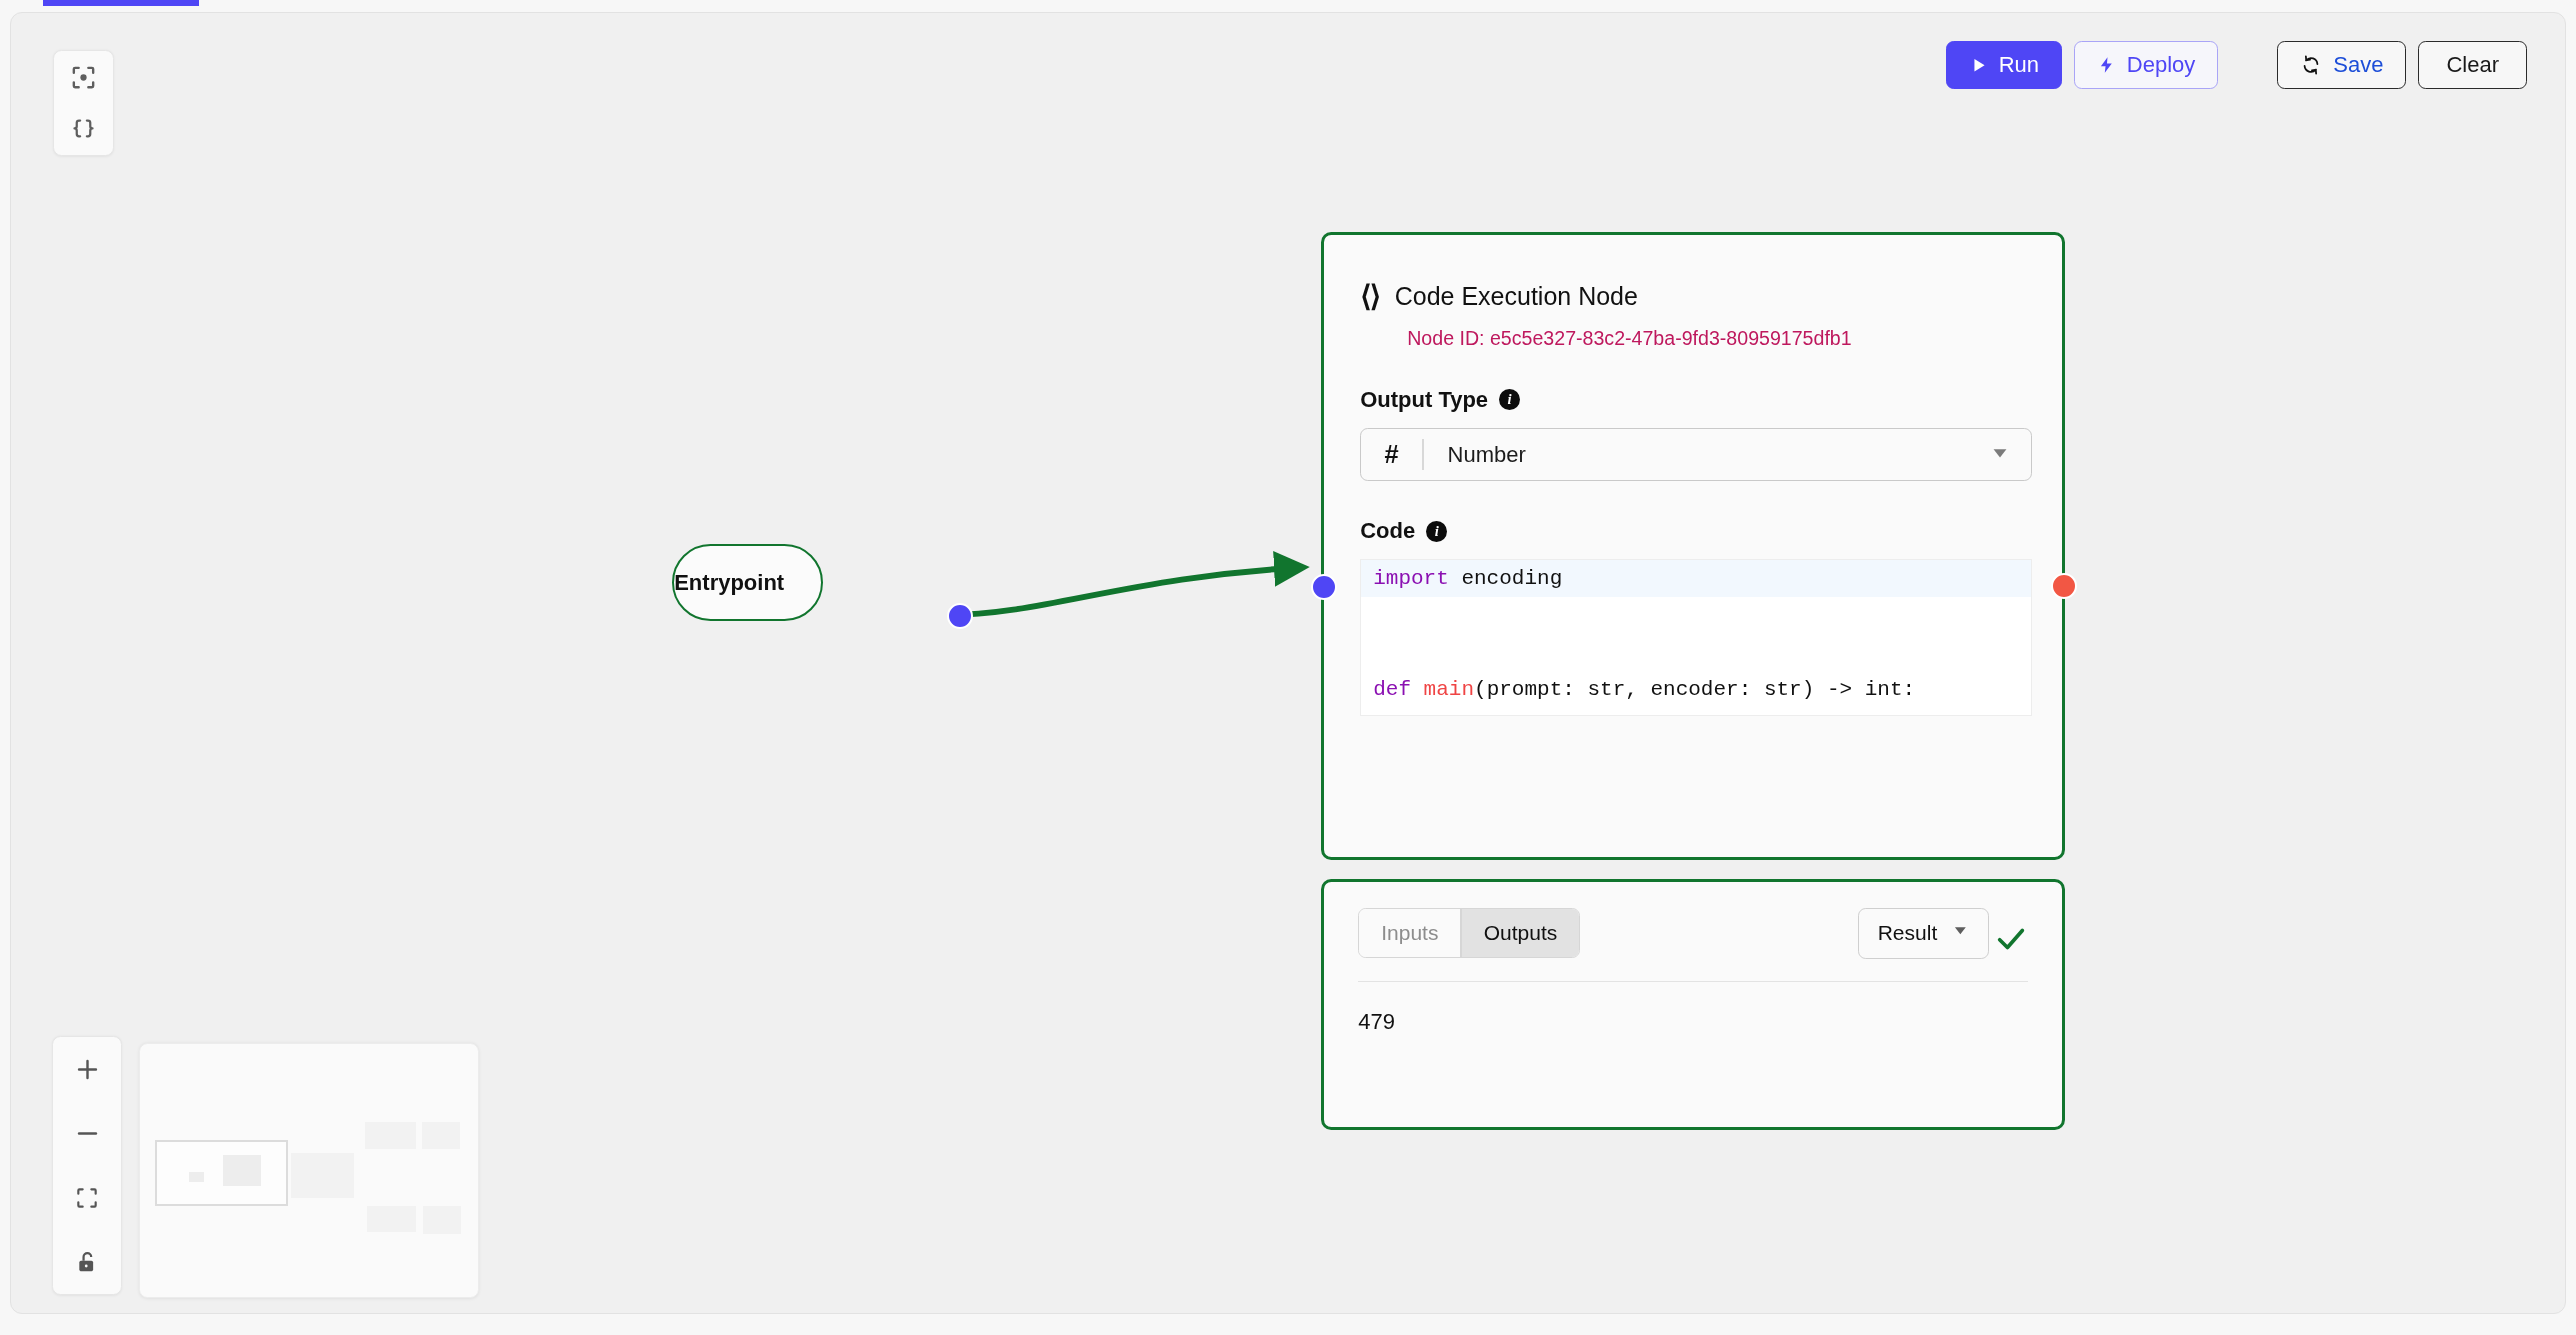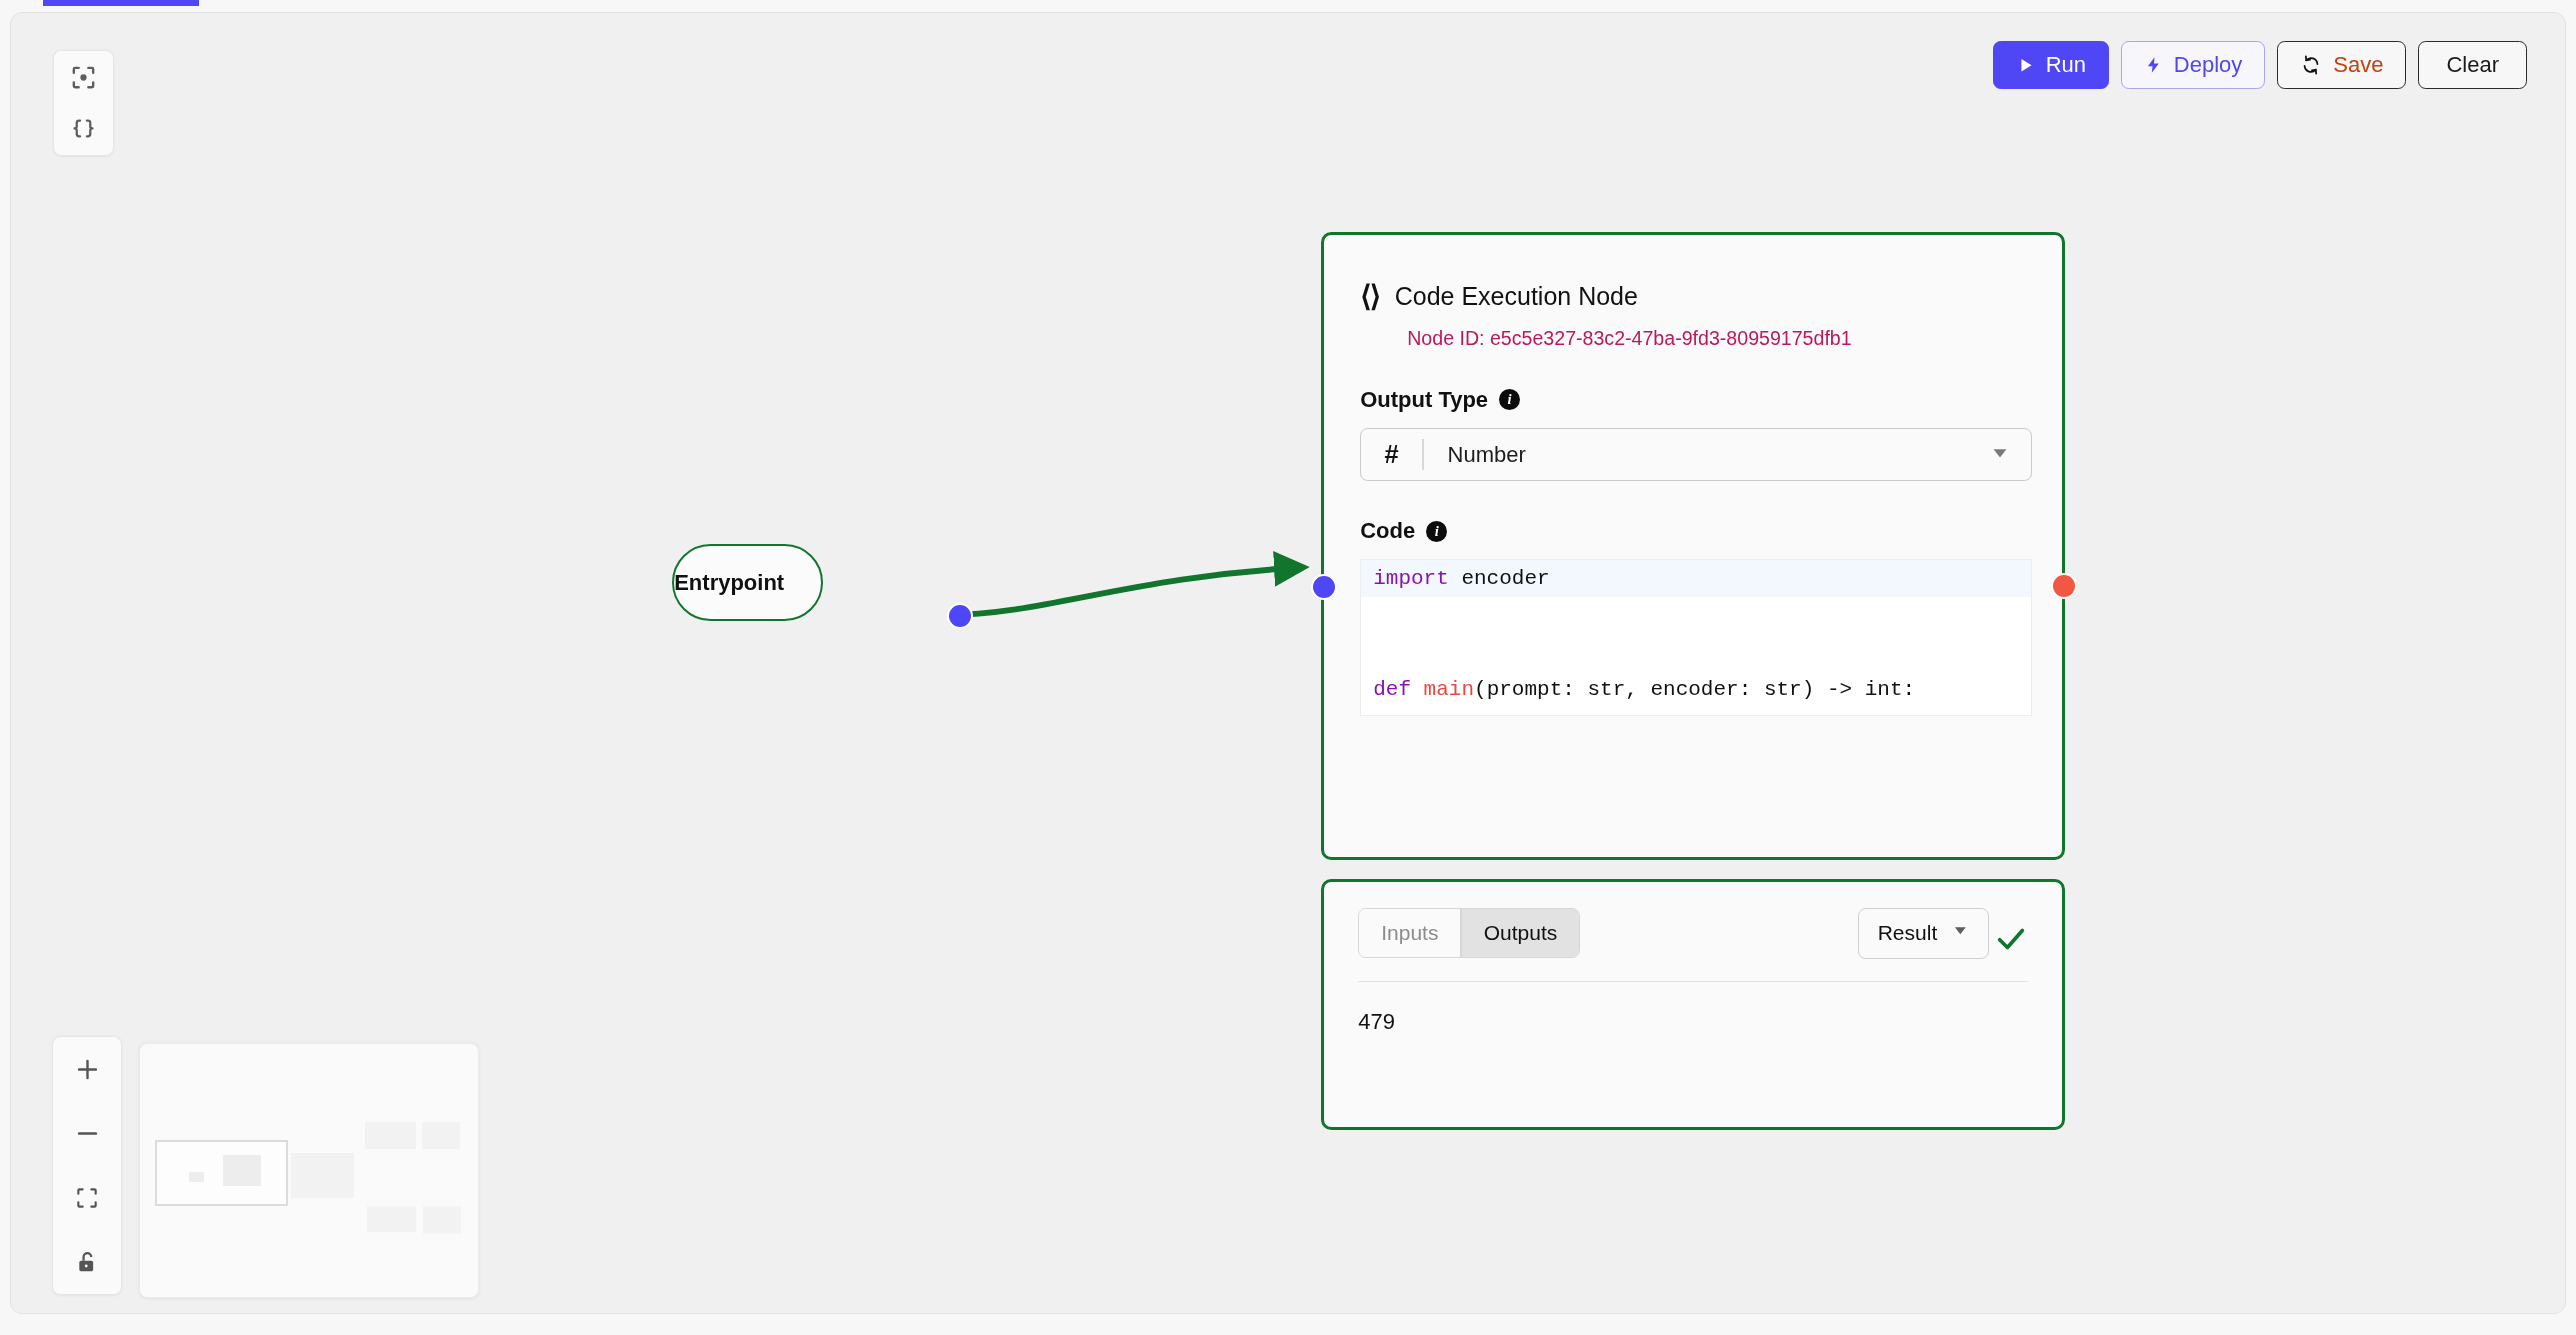--- a/index.html
+++ b/index.html
@@ -57,21 +57,21 @@
   }
   .btn {
     height: 48px; display: inline-flex; align-items: center; gap: 11px;
     padding: 0 22px; border-radius: 7.7px;
     font-size: 22px; font-weight: 400; cursor: pointer;
     background: #f7f7f7; border: 1.4px solid #2b2b2b; color: #1a1a1a;
     font-family: "Liberation Sans", sans-serif; line-height: 1;
   }
   .btn-run { background: #4f46f5; border: 1.4px solid #4f46f5; color: #ffffff; }
   .btn-deploy { background: #f6f6fb; border: 1.4px solid #a9a4f7; color: #4f46f5; }
-  .btn-save { background: #f7f7f7; border: 1.4px solid #2b2b2b; color: #c2410c; }
+  .btn-save { background: #f7f7f7; border: 1.4px solid #2b2b2b; color: #1d4ed8; margin-left: 47px; }
   .btn-clear { background: #f7f7f7; border: 1.4px solid #2b2b2b; color: #1a1a1a; padding: 0 27px; }
   .btn .ic { display: inline-flex; align-items: center; }
 
   
   .entrypoint {
     position: absolute; left: 661px; top: 531px;
     width: 151px; height: 77px;
     background: #fbfbfb;
     border: 2.6px solid #11752e;
     border-radius: 39px;
@@ -258,21 +258,21 @@
             </svg>
         </span>
       </div>
 
       <div class="field-label">
         <span>Code</span>
         <span class="info-icon">i</span>
       </div>
 
       <div class="code-editor" id="code-editor">
-          <div class="code-line active"><span class="tok-kw">import</span><span> encoder</span></div>
+          <div class="code-line active"><span class="tok-kw">import</span><span> encoding</span></div>
           <div class="code-line">&nbsp;</div>
           <div class="code-line">&nbsp;</div>
           <div class="code-line"><span class="tok-kw">def</span><span> </span><span class="tok-fn">main</span><span>(prompt: str, encoder: str) -&gt; int:</span></div>
           <div class="code-line"><span>    encoding = tiktoken.get_encoding(encoder)</span></div>
         </div>
     </div>
 
     <div class="handle handle-in-code"></div>
     <div class="handle handle-out-code"></div>
 

